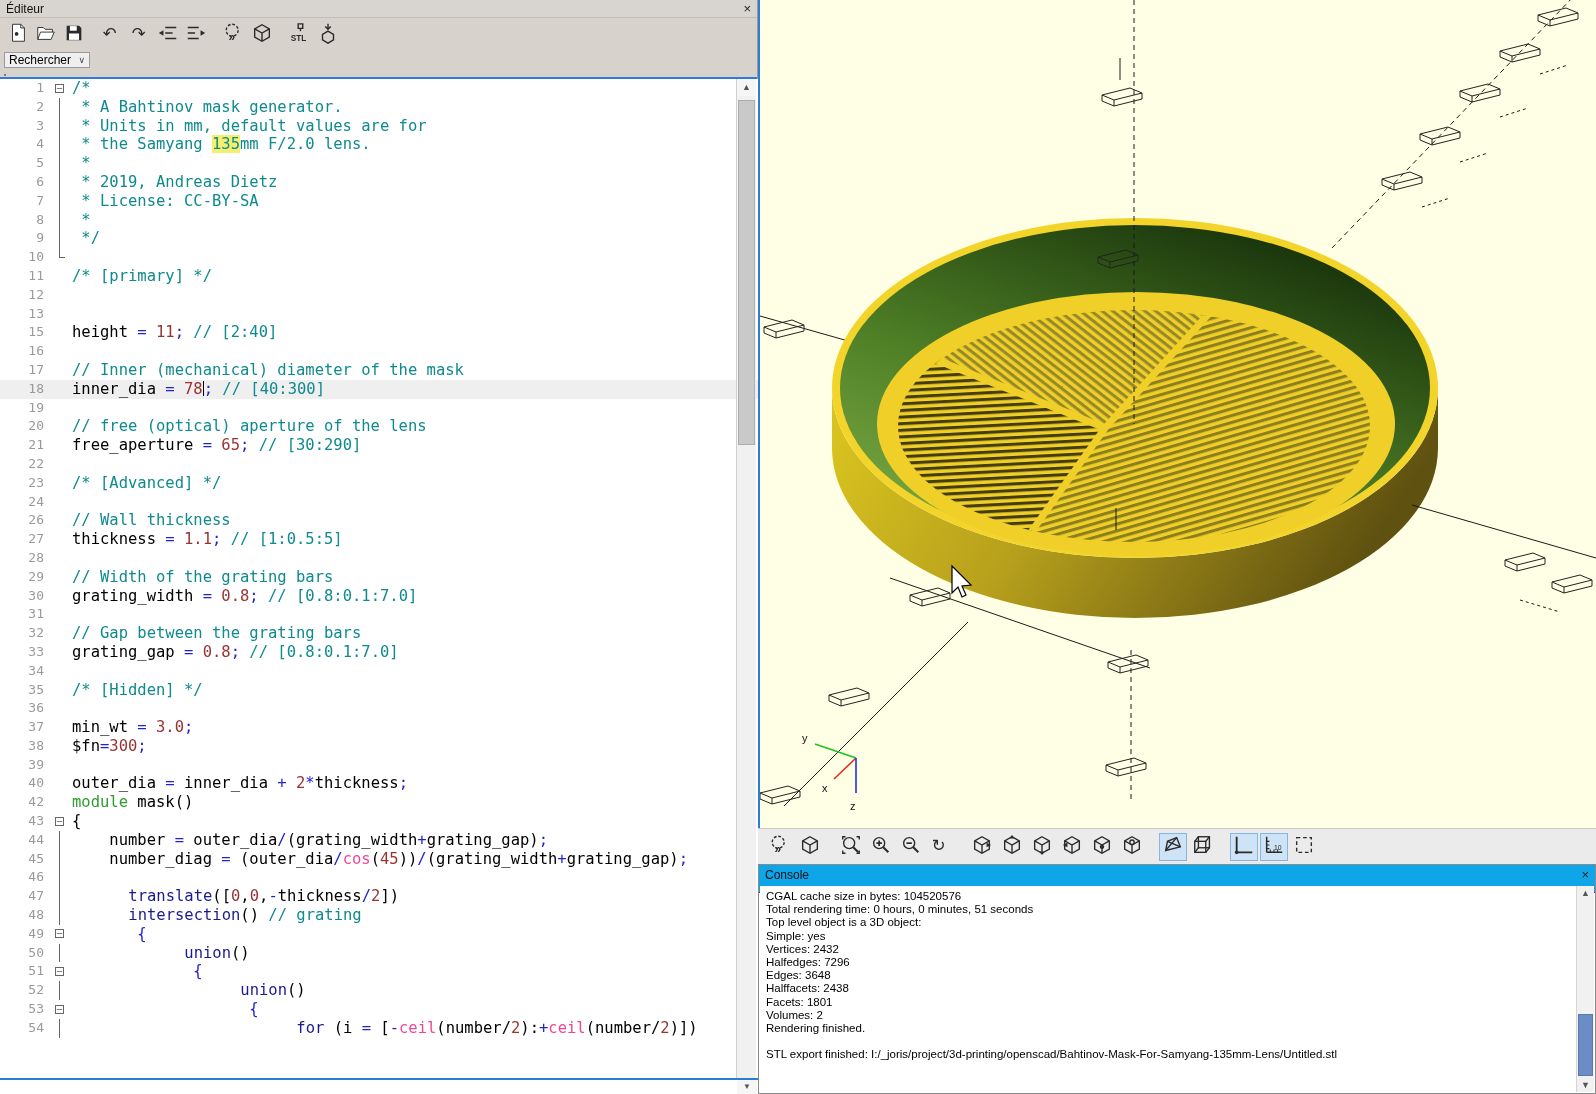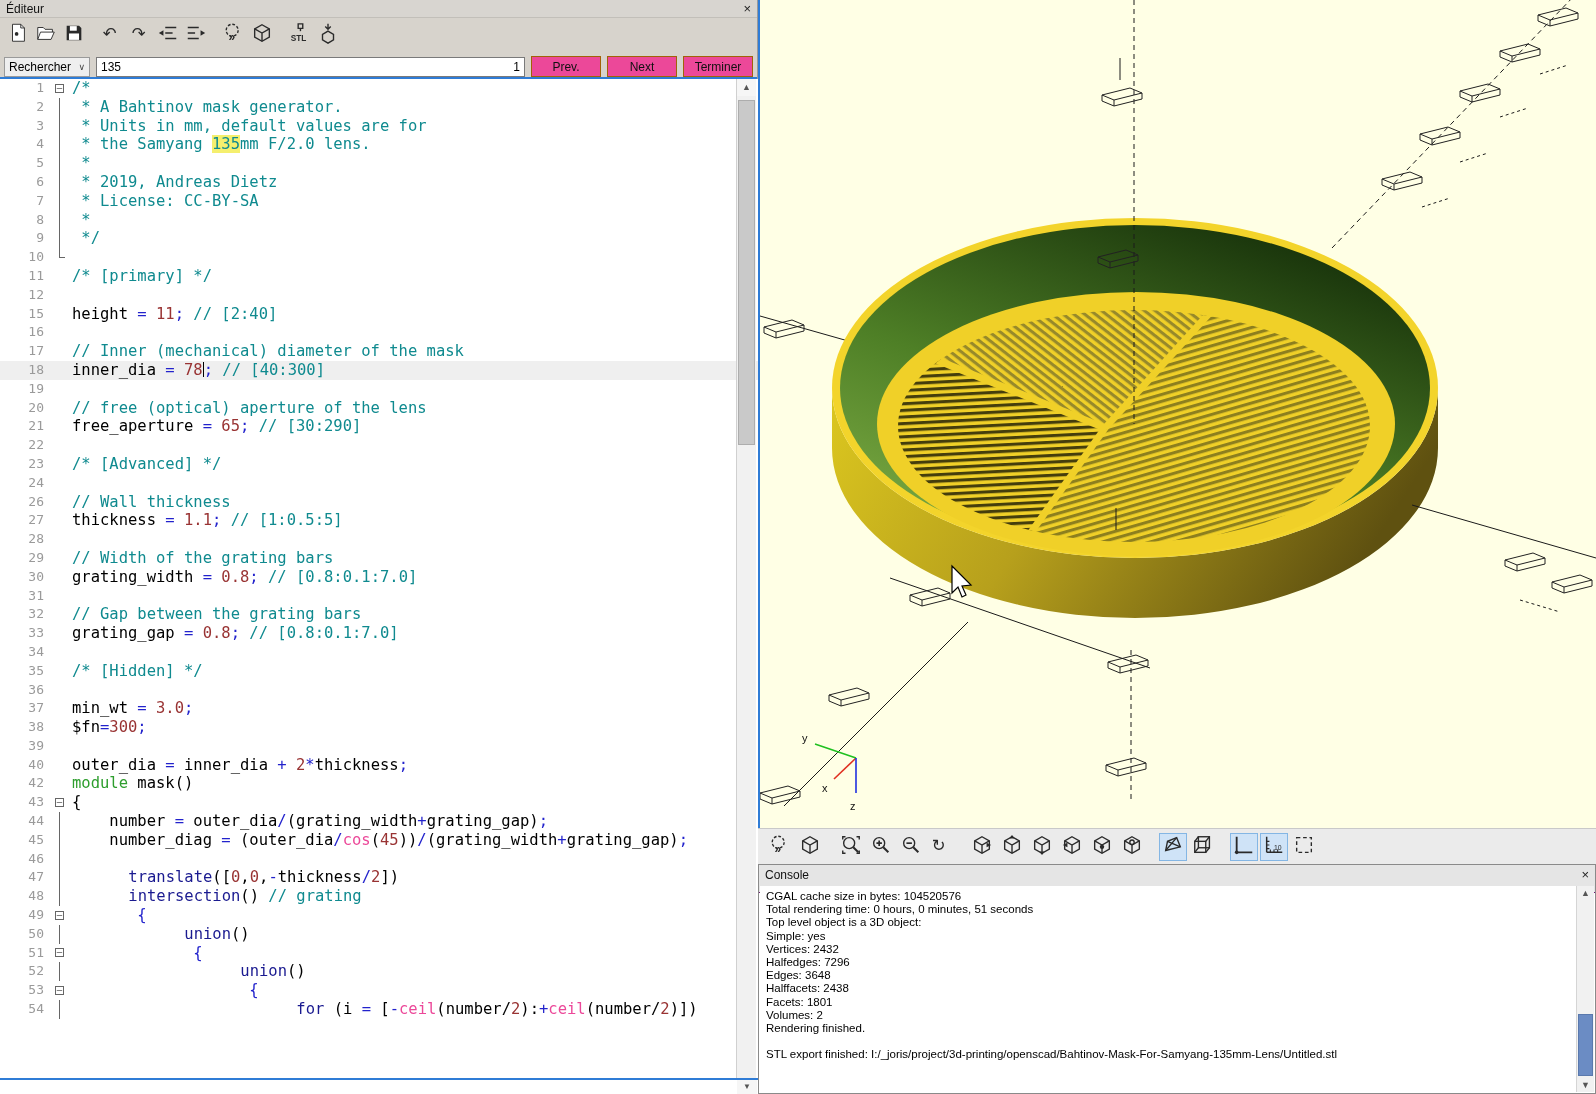--- a/index.html
+++ b/index.html
@@ -6,21 +6,21 @@
   *{box-sizing:border-box;}
   #window{position:relative;width:1596px;height:1094px;background:#d7d3cc;font-family:"Liberation Sans",sans-serif;overflow:hidden;}
 
   
   #editor-pane{position:absolute;left:0;top:0;width:758px;height:1094px;background:#d7d3cc;border-right:1px solid #9a9a9a;}
   #titlebar{position:absolute;left:0;top:0;right:0;height:18px;background:#d8d5d0;border-bottom:1px solid #c2bfb9;font-size:12px;color:#111;padding:2px 6px;}
   #titlebar .close{position:absolute;right:6px;top:1px;font-size:13px;color:#222;cursor:default;}
   #ed-toolbar{position:absolute;left:0;top:18px;right:0;height:34px;display:flex;align-items:center;padding-left:4px;}
   .tbtn{width:28px;height:28px;display:flex;align-items:center;justify-content:center;}
   .tsep{width:10px;height:24px;}
-  #searchbar{position:absolute;left:0;top:52px;right:0;height:25px;display:flex;align-items:flex-end;gap:6px;padding:0 4px;}
+  #searchbar{position:absolute;left:0;top:52px;right:12px;height:25px;display:flex;align-items:flex-start;gap:6px;padding:0 4px;flex-direction:column;}
   #search-mode{width:86px;height:20px;background:#efefef;border:1px solid #9a9a9a;font-size:12px;display:flex;align-items:center;padding:0 4px;position:relative;}
   #search-mode .chev{position:absolute;right:4px;font-size:9px;color:#444;}
   #search-field{flex:1;height:20px;background:#fff;border:1px solid #7a7a7a;position:relative;font-size:12px;}
   #search-field .q{position:absolute;left:4px;top:2px;color:#000;}
   #search-field .cnt{position:absolute;right:4px;top:2px;color:#000;}
   .sbtn{width:70px;height:21px;background:#ec4899;border:1px solid #a16207;font-size:12px;display:flex;align-items:center;justify-content:center;color:#111;}
   #blue-top{position:absolute;left:0;top:77px;right:0;height:2px;background:#2f7cd6;}
   #code-area{position:absolute;left:0;top:79px;width:758px;height:999px;background:#fff;overflow:hidden;font-family:"DejaVu Sans Mono",monospace;font-size:15.5px;line-height:18.8px;}
   .cl{position:relative;height:18.8px;white-space:pre;}
   .cl.cur{background:#efefef;}
@@ -46,21 +46,21 @@
   #ed-bottomstrip .down{position:absolute;right:1px;top:0;width:20px;height:14px;background:#f6f6f6;text-align:center;font-size:8px;color:#555;line-height:14px;}
 
   
   #right-pane{position:absolute;left:758px;top:0;width:838px;height:1094px;}
   #viewport{position:absolute;left:0;top:0;width:838px;height:828px;background:#ffffe5;border-left:2px solid #2f7cd6;}
   #vp-toolbar{position:absolute;left:0;top:828px;width:838px;height:36px;background:#ebebeb;border-top:1px solid #c9c9c9;display:flex;align-items:center;padding-left:8px;gap:2px;}
   .vbtn{width:28px;height:28px;display:flex;align-items:center;justify-content:center;border:1px solid transparent;}
   .vbtn.active{background:#cfe3f7;border:1px solid #84b6e4;}
   .vsep{width:9px;height:26px;}
   #console{position:absolute;left:0;top:864px;width:838px;height:230px;background:#fff;border:1px solid #8a8a8a;}
-  #console-header{position:absolute;left:0;top:0;right:0;height:28px;background:#e5e5e5;border-bottom:1px solid #701a75;font-size:12px;color:#111;padding:3px 6px;}
+  #console-header{position:absolute;left:0;top:0;right:0;height:28px;background:#0ea5e9;border-bottom:1px solid #701a75;font-size:12px;color:#111;padding:3px 6px;}
   #console-header .close{position:absolute;right:6px;top:2px;font-size:13px;color:#222;}
   #console-body{position:absolute;left:1px;top:21px;right:19px;bottom:1px;background:#fff;font-size:11.5px;line-height:13.2px;color:#000;padding:4px 0 0 6px;overflow:hidden;font-stretch:condensed;}
   #console-body div{min-height:13.2px;white-space:pre;}
   #console-scroll{position:absolute;right:1px;top:21px;width:18px;bottom:1px;background:#f1f1f1;border-left:1px solid #d5d5d5;}
   #console-scroll .up{position:absolute;top:2px;left:0;right:0;text-align:center;font-size:9px;color:#555;}
   #console-scroll .down{position:absolute;bottom:2px;left:0;right:0;text-align:center;font-size:9px;color:#555;}
   #console-scroll .thumb{position:absolute;left:1px;width:15px;bottom:16px;height:62px;background:#6b8cc4;border:1px solid #5a79ad;}
   svg text{font-family:"Liberation Sans",sans-serif;}
 </style>
 </head>
@@ -168,20 +168,21 @@
         <div class="cl"><div class="lnum">3</div><div class="fold"><div class="fmid"></div></div><div class="code"><span class="tok-com"> * Units in mm, default values are for</span></div></div>
         <div class="cl"><div class="lnum">4</div><div class="fold"><div class="fmid"></div></div><div class="code"><span class="tok-com"> * the Samyang </span><span class="tok-hl">135</span><span class="tok-com">mm F/2.0 lens.</span></div></div>
         <div class="cl"><div class="lnum">5</div><div class="fold"><div class="fmid"></div></div><div class="code"><span class="tok-com"> *</span></div></div>
         <div class="cl"><div class="lnum">6</div><div class="fold"><div class="fmid"></div></div><div class="code"><span class="tok-com"> * 2019, Andreas Dietz</span></div></div>
         <div class="cl"><div class="lnum">7</div><div class="fold"><div class="fmid"></div></div><div class="code"><span class="tok-com"> * License: CC-BY-SA</span></div></div>
         <div class="cl"><div class="lnum">8</div><div class="fold"><div class="fmid"></div></div><div class="code"><span class="tok-com"> *</span></div></div>
         <div class="cl"><div class="lnum">9</div><div class="fold"><div class="fmid"></div></div><div class="code"><span class="tok-com"> */</span></div></div>
         <div class="cl"><div class="lnum">10</div><div class="fold"><div class="fend"></div></div><div class="code"></div></div>
         <div class="cl"><div class="lnum">11</div><div class="fold"></div><div class="code"><span class="tok-com">/* [primary] */</span></div></div>
         <div class="cl"><div class="lnum">12</div><div class="fold"></div><div class="code"></div></div>
+        <div class="cl"><div class="lnum">13</div><div class="fold"></div><div class="code"></div></div>
         <div class="cl"><div class="lnum">15</div><div class="fold"></div><div class="code"><span class="">height </span><span class="tok-op">= </span><span class="tok-num">11</span><span class="tok-op">; </span><span class="tok-com">// [2:40]</span></div></div>
         <div class="cl"><div class="lnum">16</div><div class="fold"></div><div class="code"></div></div>
         <div class="cl"><div class="lnum">17</div><div class="fold"></div><div class="code"><span class="tok-com">// Inner (mechanical) diameter of the mask</span></div></div>
         <div class="cl cur"><div class="lnum">18</div><div class="fold"></div><div class="code"><span class="">inner_dia </span><span class="tok-op">= </span><span class="tok-num">78</span><span class="caret"></span><span class="tok-op">; </span><span class="tok-com">// [40:300]</span></div></div>
         <div class="cl"><div class="lnum">19</div><div class="fold"></div><div class="code"></div></div>
         <div class="cl"><div class="lnum">20</div><div class="fold"></div><div class="code"><span class="tok-com">// free (optical) aperture of the lens</span></div></div>
         <div class="cl"><div class="lnum">21</div><div class="fold"></div><div class="code"><span class="">free_aperture </span><span class="tok-op">= </span><span class="tok-num">65</span><span class="tok-op">; </span><span class="tok-com">// [30:290]</span></div></div>
         <div class="cl"><div class="lnum">22</div><div class="fold"></div><div class="code"></div></div>
         <div class="cl"><div class="lnum">23</div><div class="fold"></div><div class="code"><span class="tok-com">/* [Advanced] */</span></div></div>
         <div class="cl"><div class="lnum">24</div><div class="fold"></div><div class="code"></div></div>

